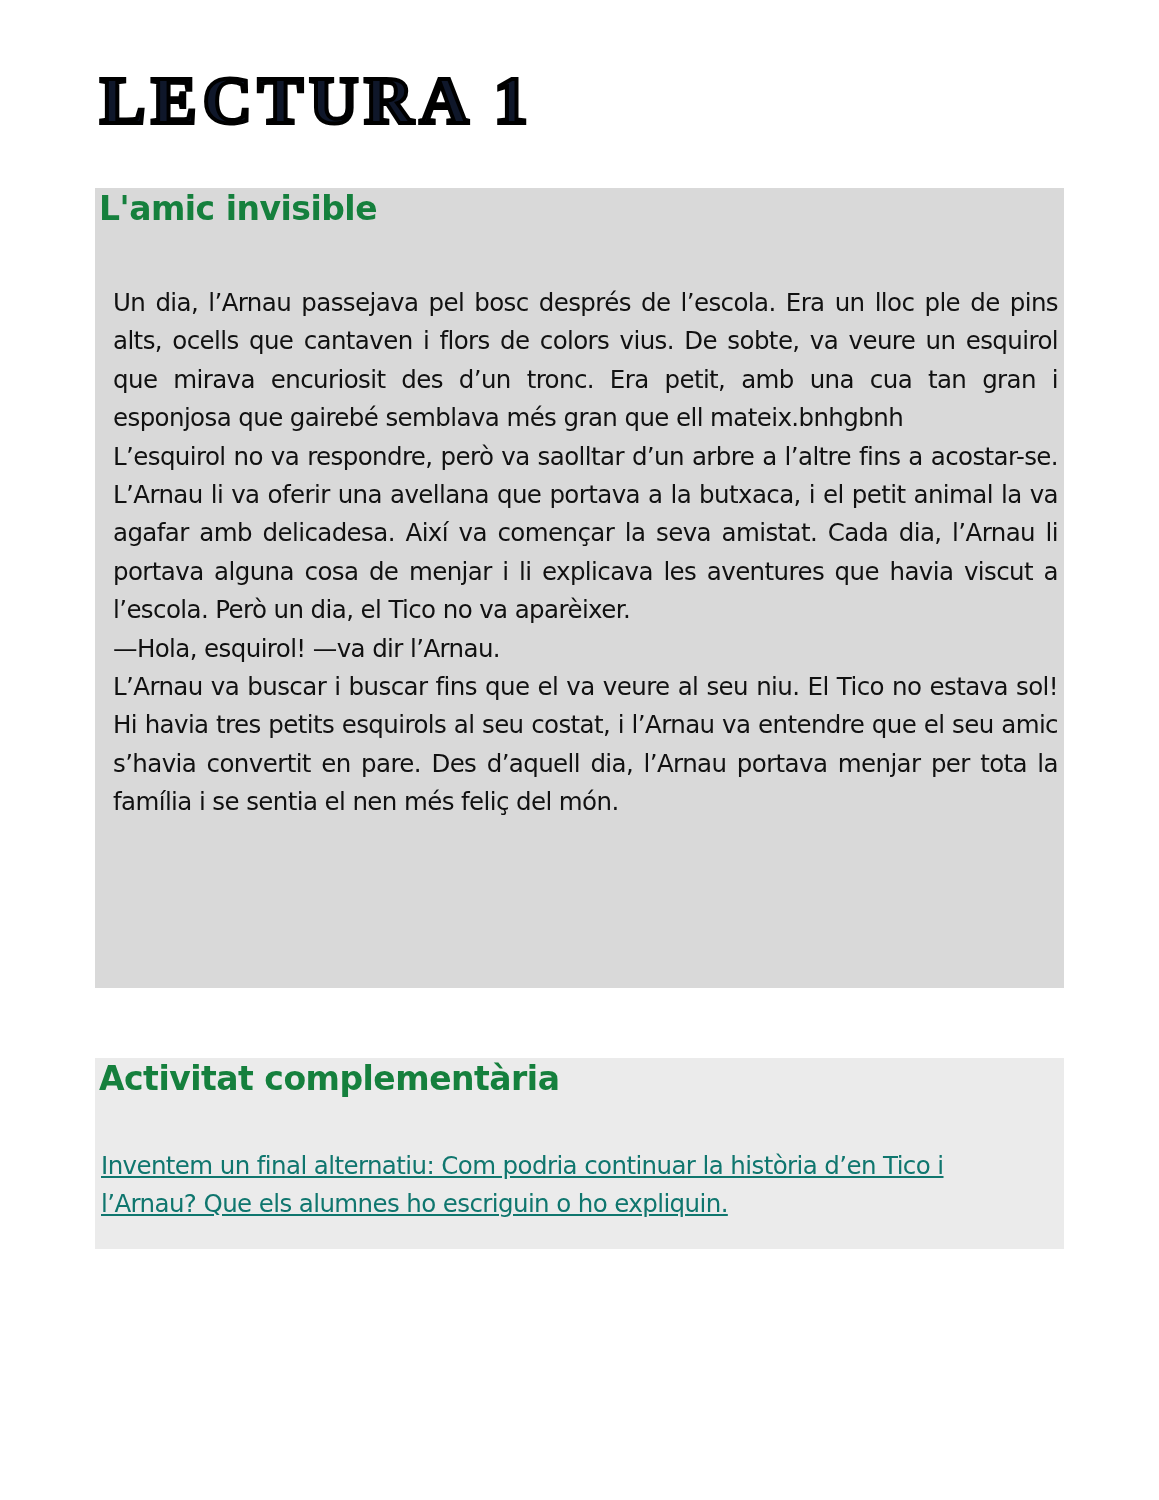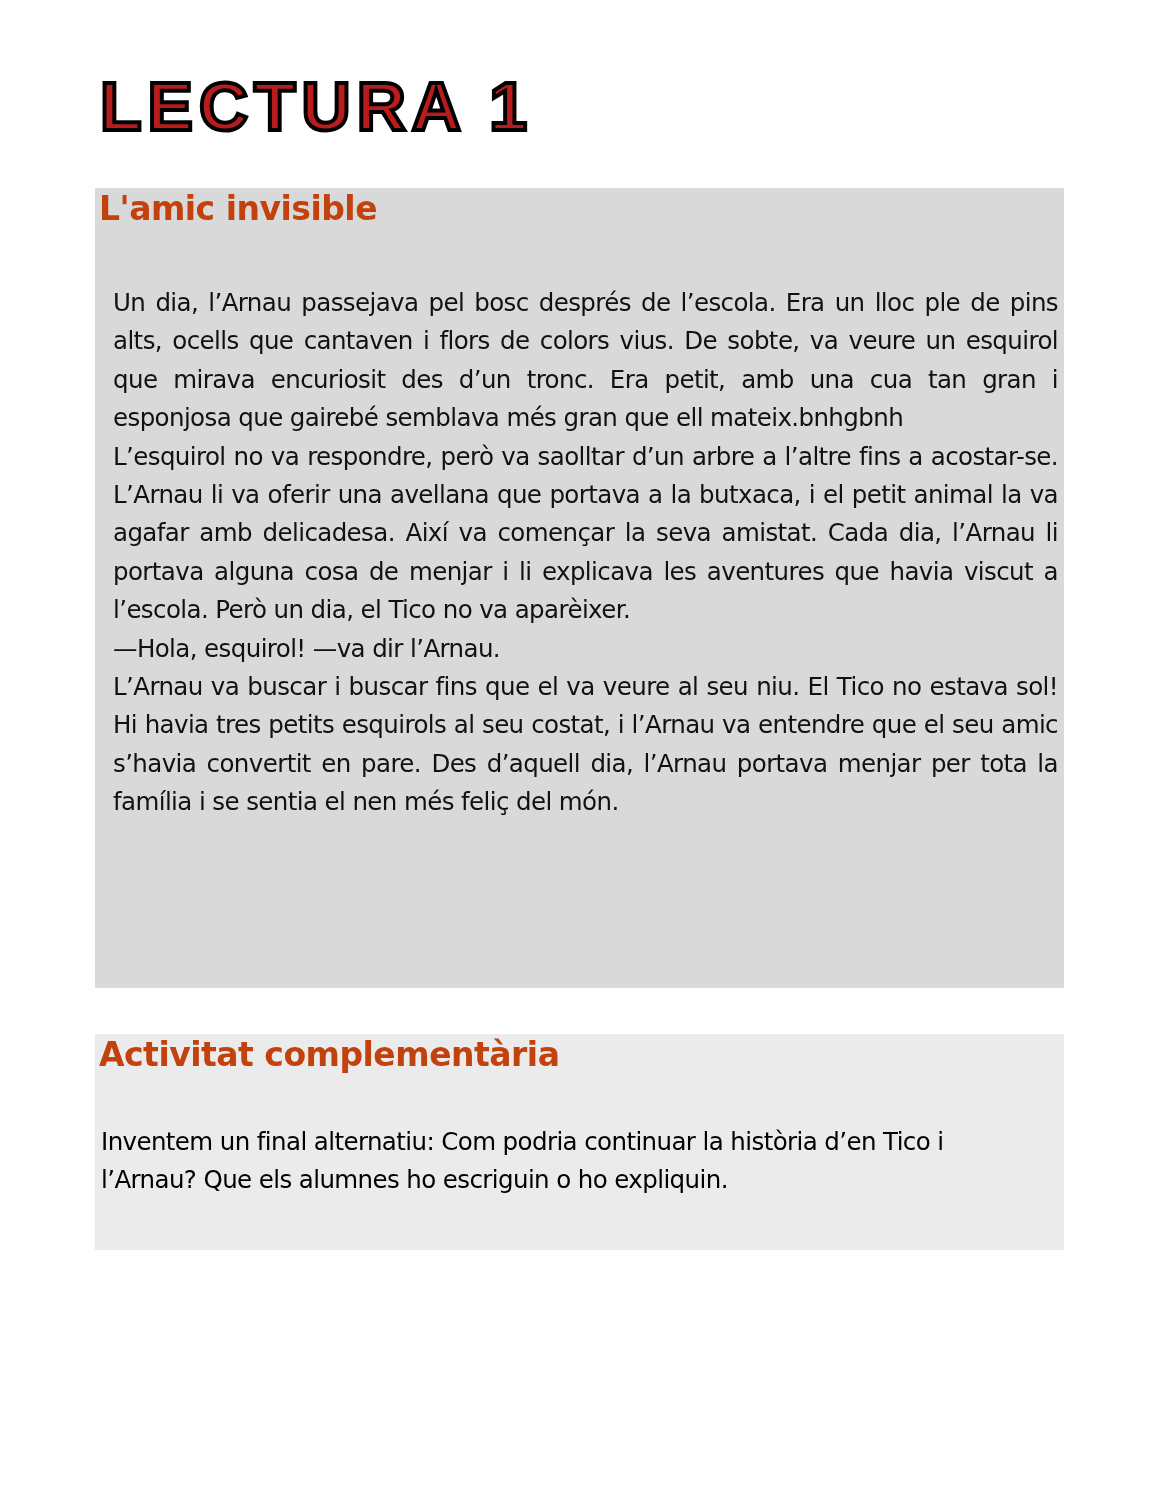--- a/index.html
+++ b/index.html
@@ -1,45 +1,45 @@
 <!DOCTYPE html>
 <html><head>
 <meta charset="utf-8">
 <style>
   html, body { margin:0; padding:0; }
   body { width:1159px; height:1500px; background:#ffffff; position:relative; overflow:hidden; font-family:"Liberation Sans", sans-serif; }
   .page-title {
-    position:absolute; left:100px; top:72px;
-    font-family:Liberation Sans, sans-serif; font-weight:bold;
+    position:absolute; left:100px; top:66px;
+    font-family:Liberation Serif, serif; font-weight:bold;
     font-size:68px; letter-spacing:6px; line-height:1;
-    color:#b91c1c; -webkit-text-stroke:4px #000000;
+    color:#0f172a; -webkit-text-stroke:4px #000000;
     margin:0;
   }
   .card {
     position:absolute; left:95px; width:969px; box-sizing:border-box;
     padding:0 6px 0 4px;
   }
   .card.story { top:188px; height:800px; background:#d9d9d9; }
-  .card.activity { top:1034px; height:216px; background:#ebebeb; }
+  .card.activity { top:1058px; height:191px; background:#ebebeb; }
   .card-title {
     margin:0; font-family:"DejaVu Sans", sans-serif; font-weight:bold;
-    font-size:33px; color:#c2410c; line-height:1.3; letter-spacing:-0.5px;
+    font-size:33px; color:#15803d; line-height:1.3; letter-spacing:-0.5px;
   }
   .story .card-title { padding-top:0px; }
   .activity .card-title { padding-top:0px; }
   .story-body {
     margin-top:53px; padding-left:2px;
     font-family:"DejaVu Sans", sans-serif; font-size:24.5px; line-height:38.4px;
     color:#111; text-align:justify; letter-spacing:-0.6px;margin-left:12px;
   }
   .story-body p { margin:0; }
   .activity-body {
     margin-top:46px; padding-left:2px; width:920px;
     font-family:"DejaVu Sans", sans-serif; font-size:24.5px; line-height:38.4px;
-    color:#000000; letter-spacing:-0.6px;
+    color:#0f766e; letter-spacing:-0.6px;text-decoration:underline;
   }
 </style>
 </head>
 <body>
 
 <h1 class="page-title">LECTURA 1</h1>
 
 <section class="card story">
   <h2 class="card-title">L'amic invisible</h2>
   <div class="story-body">

